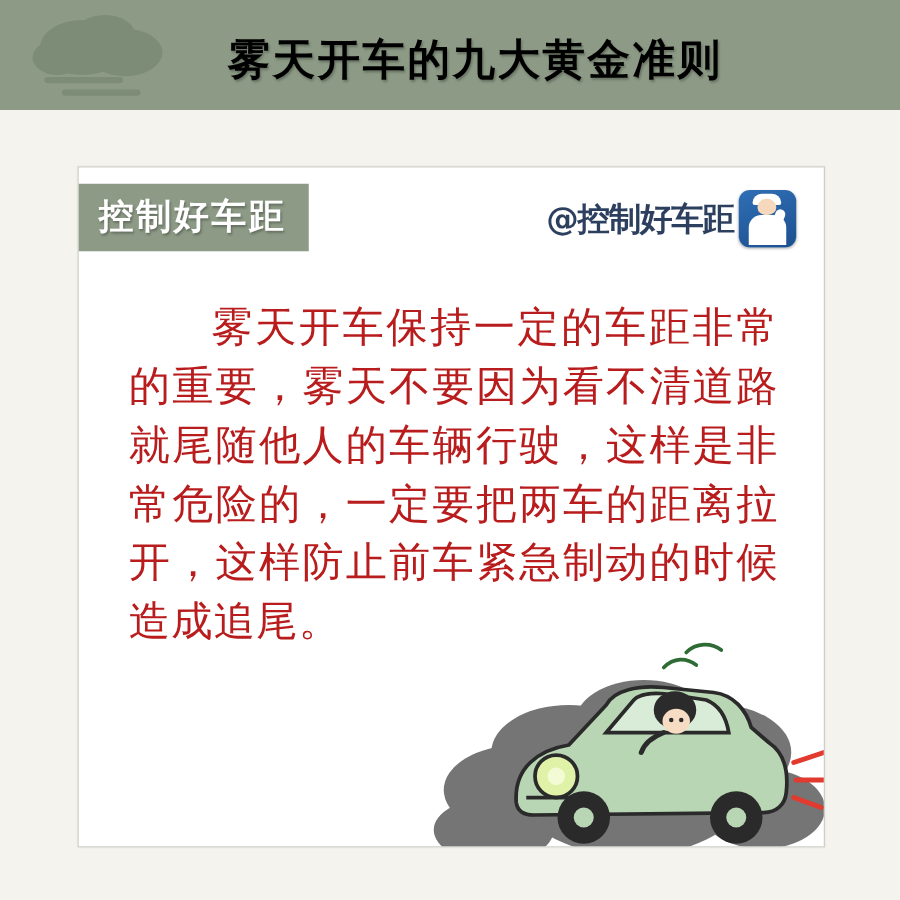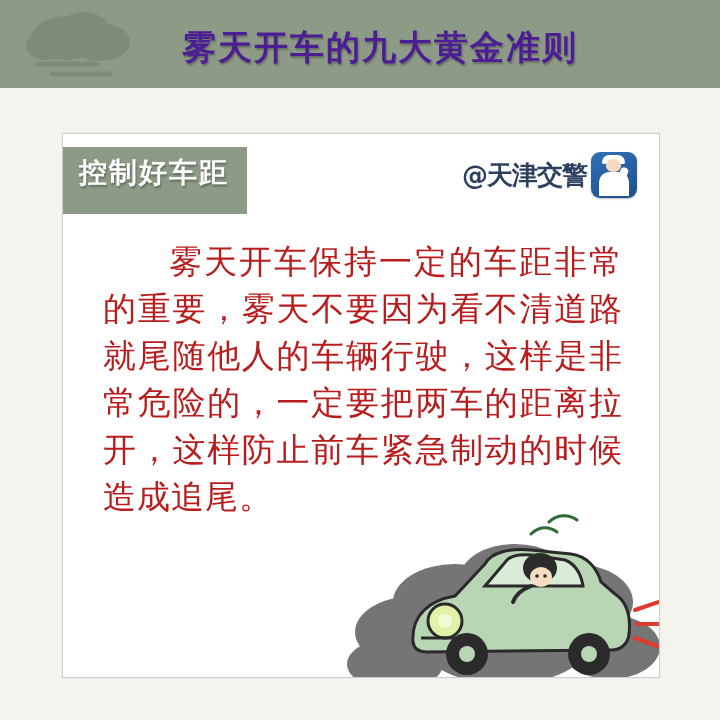--- a/index.html
+++ b/index.html
@@ -44,21 +44,21 @@
     position: absolute;
     left: 0;
     top: 0;
     width: 720px;
     height: 96px;
     display: flex;
     align-items: center;
     justify-content: center;
     padding-left: 40px;
     box-sizing: border-box;
-    color: #4c1d95;
+    color: #000000;
     font-family: Liberation Mono, monospace;
     font-weight: bold;
     font-size: 34px;
     letter-spacing: 2px;
     text-shadow: 1px 2px 2px rgba(0,0,0,0.28);
   }
 
   
   .card {
     position: absolute;
@@ -75,21 +75,21 @@
   .card-tab {
     position: absolute;
     left: -6px;
     top: 13px;
     background: #8d9b86;
     color: #ffffff;
     font-family: "DejaVu Sans", sans-serif;
     font-weight: bold;
     font-size: 28px;
     letter-spacing: 2px;
-    padding: 7px 18px 22px 22px;
+    padding: 7px 18px 9px 22px;
     text-shadow: 1px 2px 2px rgba(0,0,0,0.3);
   }
 
   
   .watermark {
     position: absolute;
     right: 22px;
     top: 18px;
     display: flex;
     align-items: center;
@@ -193,21 +193,21 @@
       </g>
     </svg>
     <div class="header-title">雾天开车的九大黄金准则</div>
   </div>
 
   <div class="card">
 
     <div class="card-tab">控制好车距</div>
 
     <div class="watermark">
-      <span class="wm-text">@天津交警</span>
+      <span class="wm-text">@控制好车距</span>
       <span class="wm-badge">
         <span class="officer-cap"></span>
         <span class="officer-head"></span>
         <span class="officer-body"></span>
         <span class="officer-arm"></span>
       </span>
     </div>
 
     <div class="card-body">雾天开车保持一定的车距非常的重要，雾天不要因为看不清道路就尾随他人的车辆行驶，这样是非常危险的，一定要把两车的距离拉开，这样防止前车紧急制动的时候造成追尾。</div>
 

